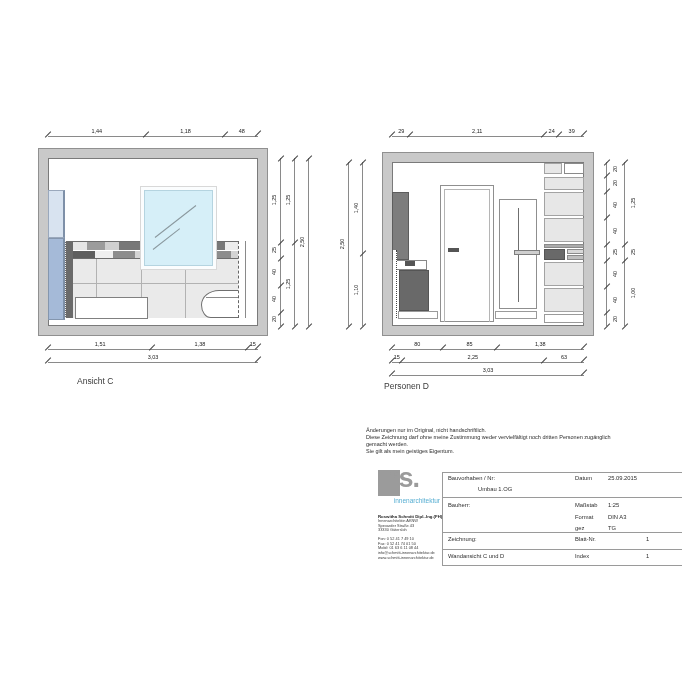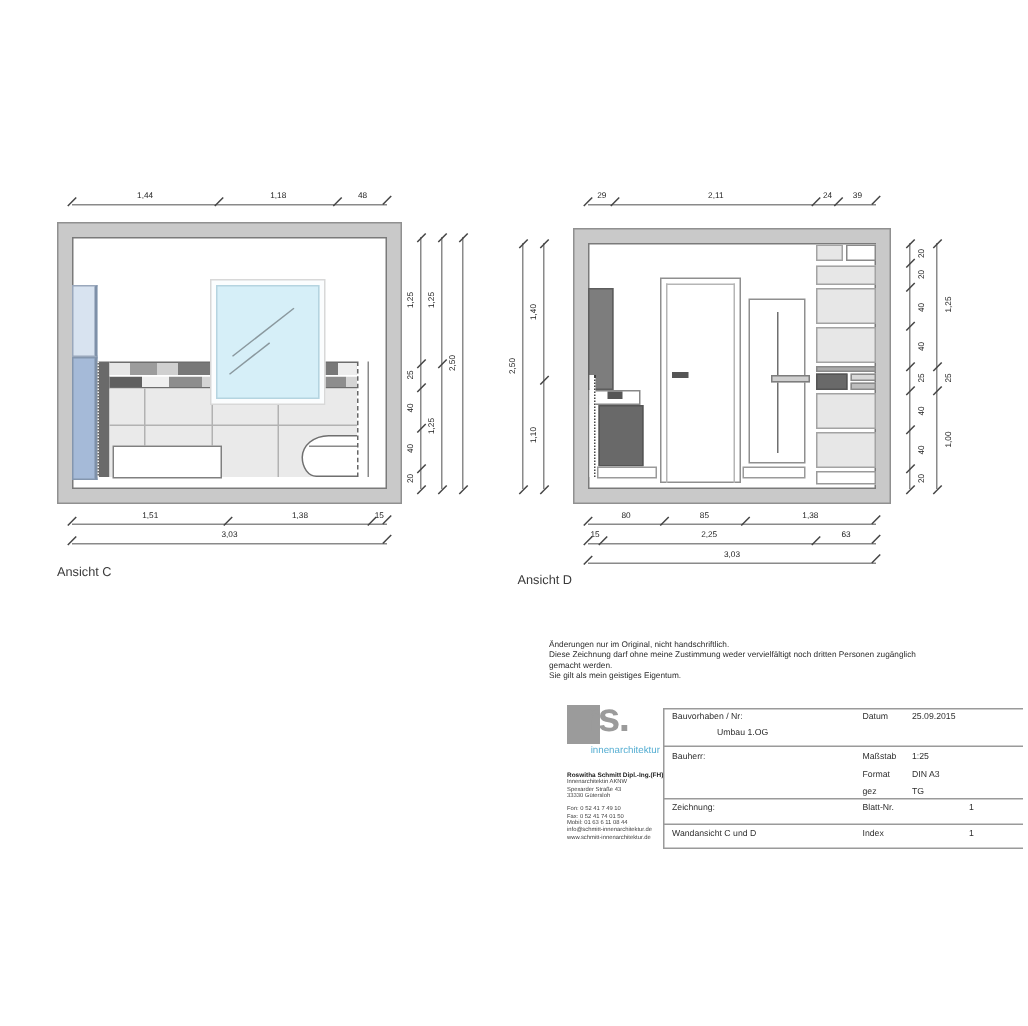--- a/index.html
+++ b/index.html
@@ -17,21 +17,21 @@
   .dimh::after{content:"";position:absolute;right:-4px;top:-4px;width:8px;height:1px;background:var(--tick);transform:rotate(-45deg);}
   .dimh .seg span{position:absolute;left:50%;top:-3px;transform:translate(-50%,-100%);font-size:5.5px;color:#222;white-space:nowrap;}
 
   .dimv{position:absolute;display:flex;flex-direction:column;width:0;border-left:1px solid var(--line);}
   .dimv .seg{position:relative;width:0;}
   .dimv .seg::before{content:"";position:absolute;top:-0.5px;left:-4px;width:8px;height:1px;background:var(--tick);transform:rotate(-45deg);}
   .dimv::after{content:"";position:absolute;bottom:-0.5px;left:-4px;width:8px;height:1px;background:var(--tick);transform:rotate(-45deg);}
   .dimv .seg span{position:absolute;top:50%;left:-7px;width:0;height:0;display:flex;align-items:center;justify-content:center;transform:rotate(-90deg);font-size:5.5px;color:#222;white-space:nowrap;overflow:visible;}
   .dimv.lr .seg span{left:8px;}
 
-  .viewlabel{position:absolute;font-size:8.5px;color:#3a3a3a;}
+  .viewlabel{position:absolute;font-size:8.5px;color:#3a3a3a;margin-left:39px;}
 
   
   .glass-top{position:absolute;background:var(--glass_top);border:1px solid #9aa8bc;border-right:2px solid var(--glass_edge);box-sizing:border-box;}
   .glass-bottom{position:absolute;background:var(--glass_bottom);border:1px solid #8496ae;border-right:2px solid var(--glass_edge);box-sizing:border-box;}
   .hatch-dark{position:absolute;background:var(--dark_fixture);border-left:1px dotted #f2f2f2;box-sizing:border-box;}
   .hatch-light{position:absolute;background:#fff;border-left:1px dashed #666;border-right:1px solid #8a8a8a;box-sizing:border-box;}
   .bandA{position:absolute;background:repeating-linear-gradient(90deg,#e6e6e6 0 14px,#9c9c9c 14px 32px,#d0d0d0 32px 46px,#787878 46px 70px,#ededed 70px 82px);border-top:1px solid #6d6d6d;box-sizing:border-box;}
   .bandB{position:absolute;background:repeating-linear-gradient(90deg,#5f5f5f 0 22px,#efefef 22px 40px,#8d8d8d 40px 62px,#d4d4d4 62px 76px,#6d6d6d 76px 96px);border-top:1px solid #fff;border-bottom:1px solid #6d6d6d;box-sizing:border-box;}
   .tiles{position:absolute;background:var(--tile);}
   .groutv{position:absolute;width:1px;background:var(--grout);}
@@ -280,21 +280,21 @@
   <div class="seg" style="flex-grow:125;">
       <span>1,25</span>
     </div>
   <div class="seg" style="flex-grow:25;">
       <span>25</span>
     </div>
   <div class="seg" style="flex-grow:100;">
       <span>1,00</span>
     </div>
 </div>
-<div class="viewlabel" style="left:345px;top:381px;">Ansicht D</div>
+<div class="viewlabel" style="left:345px;top:381px;">Personen D</div>
 
 <div class="note" style="left:366px;top:427px;width:300px;">
   <div>Änderungen nur im Original, nicht handschriftlich.</div>
   <div>Diese Zeichnung darf ohne meine Zustimmung weder vervielfältigt noch dritten Personen zugänglich</div>
   <div>gemacht werden.</div>
   <div>Sie gilt als mein geistiges Eigentum.</div>
 </div>
 
 <div class="abs" style="left:376px;top:468px;width:306px;height:100px;">
 

